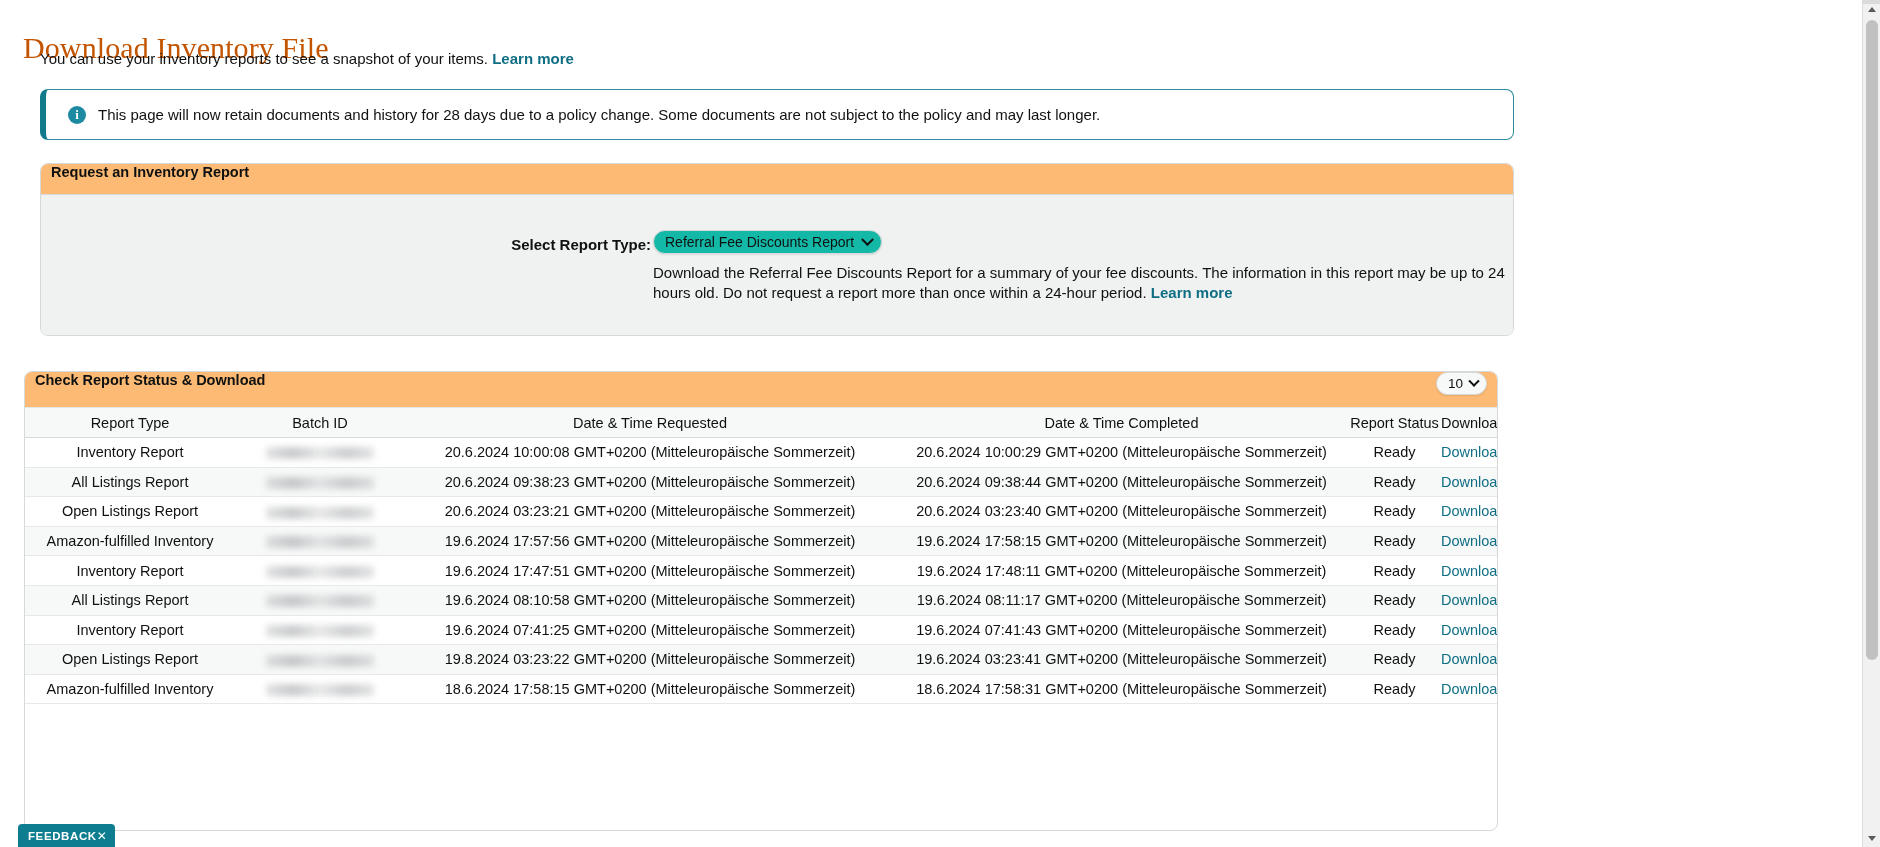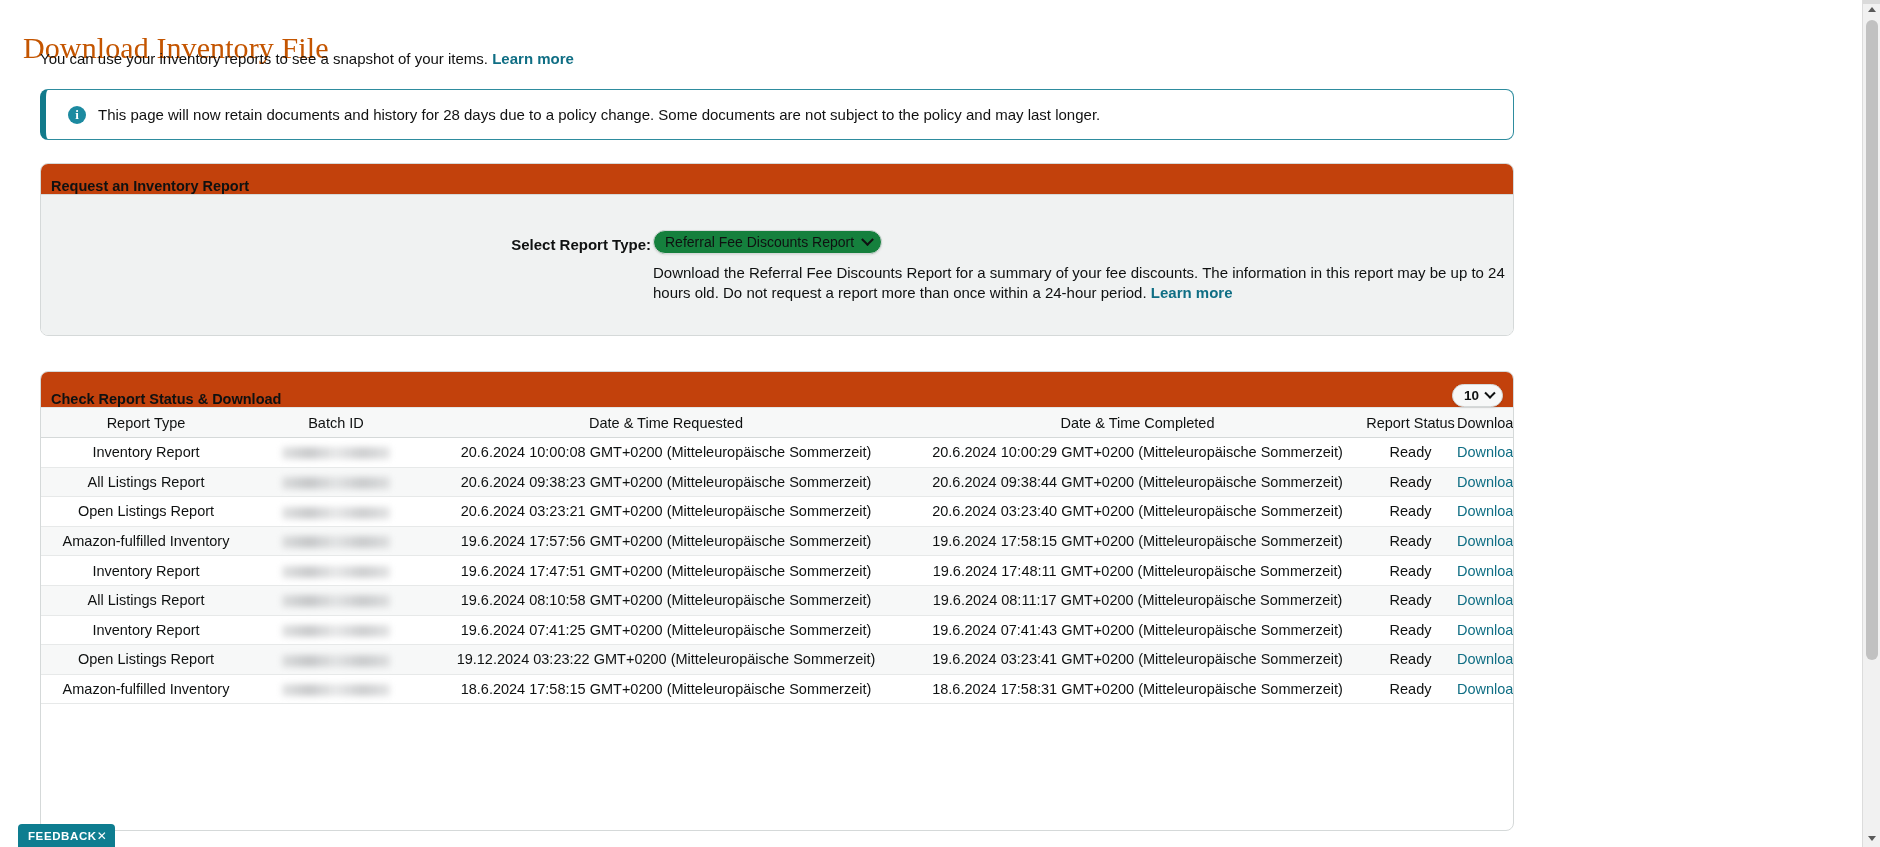--- a/index.html
+++ b/index.html
@@ -85,25 +85,25 @@
 
   
   .panel {
     position: absolute;
     border: 1px solid #d5d9d9;
     border-radius: 8px;
     background: #ffffff;
     overflow: hidden;
   }
   .panel-header {
-    background: #c2410c;
+    background: #fdba74;
     border-bottom: 1px solid #d5d9d9;
     height: 31px;
     display: flex;
-    align-items: flex-end;
+    align-items: flex-start;
     justify-content: space-between;
     padding: 0 10px 0 10px;
   }
   .panel-header-title {
     font-size: 14.5px;
     font-weight: bold;
     color: #0f1111;
   }
   .panel-body {
     background: #f0f2f2;
@@ -126,21 +126,21 @@
     text-align: right;
     font-size: 15px;
     font-weight: bold;
     color: #0f1111;
   }
   .select-box {
     position: absolute;
     left: 612px; top: 35px;
     height: 24px;
     padding: 0 9px 0 11px;
-    background: #15803d;
+    background: #14b8a6;
     border: 1px solid #d5d9d9;
     border-radius: 12px;
     box-shadow: 0 1px 2px rgba(15,17,17,.10);
     display: inline-flex;
     align-items: center;
     gap: 9px;
     font-size: 14px;
     color: #0f1111;
     cursor: pointer;
     white-space: nowrap;
@@ -157,40 +157,40 @@
     position: absolute;
     left: 612px; top: 68px;
     width: 852px;
     font-size: 15px;
     line-height: 20px;
     color: #0f1111;
   }
 
   
   #table-panel {
-    left: 40px; top: 371px;
+    left: 24px; top: 371px;
     width: 1474px;
     height: 460px;
   }
   #table-panel .panel-header {
     height: 35px;
     border-bottom: none;
   }
   .page-size {
     height: 23px;
     padding: 0 8px 0 11px;
     background: #f7f8f8;
     border: 1px solid #d5d9d9;
     border-radius: 12px;
     box-shadow: 0 1px 2px rgba(15,17,17,.10);
     display: inline-flex;
     align-items: center;
     gap: 7px;
     font-size: 13.5px;
-    font-weight: bold;
+    font-weight: normal;
     color: #0f1111;
     cursor: pointer;
   }
   .page-size .caret { width: 8px; height: 8px; }
 
   table.report-table {
     width: 100%;
     border-collapse: collapse;
     table-layout: fixed;
   }
@@ -420,21 +420,21 @@
             <td>Inventory Report</td>
             <td><span class="batch-blur"></span></td>
             <td>19.6.2024 07:41:25 GMT+0200 (Mitteleuropäische Sommerzeit)</td>
             <td>19.6.2024 07:41:43 GMT+0200 (Mitteleuropäische Sommerzeit)</td>
             <td>Ready</td>
             <td><a class="dl-link">Download</a></td>
           </tr>
           <tr>
             <td>Open Listings Report</td>
             <td><span class="batch-blur"></span></td>
-            <td>19.12.2024 03:23:22 GMT+0200 (Mitteleuropäische Sommerzeit)</td>
+            <td>19.8.2024 03:23:22 GMT+0200 (Mitteleuropäische Sommerzeit)</td>
             <td>19.6.2024 03:23:41 GMT+0200 (Mitteleuropäische Sommerzeit)</td>
             <td>Ready</td>
             <td><a class="dl-link">Download</a></td>
           </tr>
           <tr>
             <td>Amazon-fulfilled Inventory</td>
             <td><span class="batch-blur"></span></td>
             <td>18.6.2024 17:58:15 GMT+0200 (Mitteleuropäische Sommerzeit)</td>
             <td>18.6.2024 17:58:31 GMT+0200 (Mitteleuropäische Sommerzeit)</td>
             <td>Ready</td>

